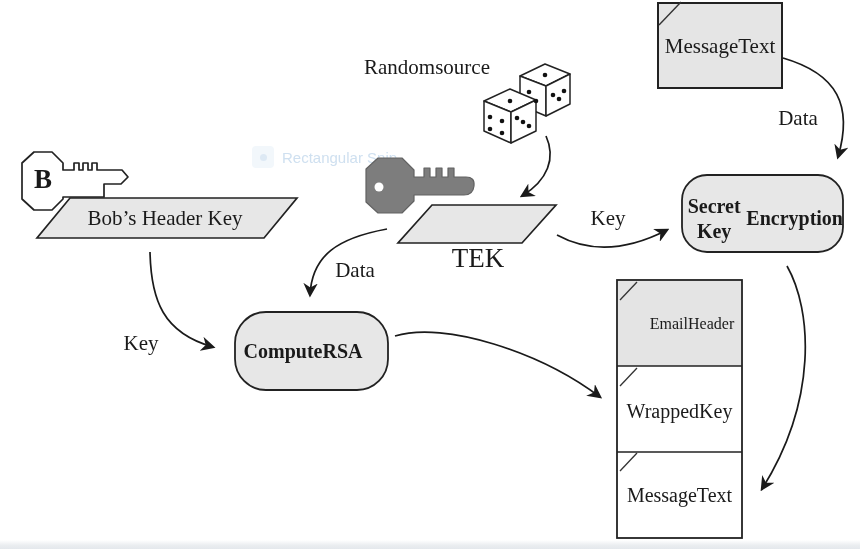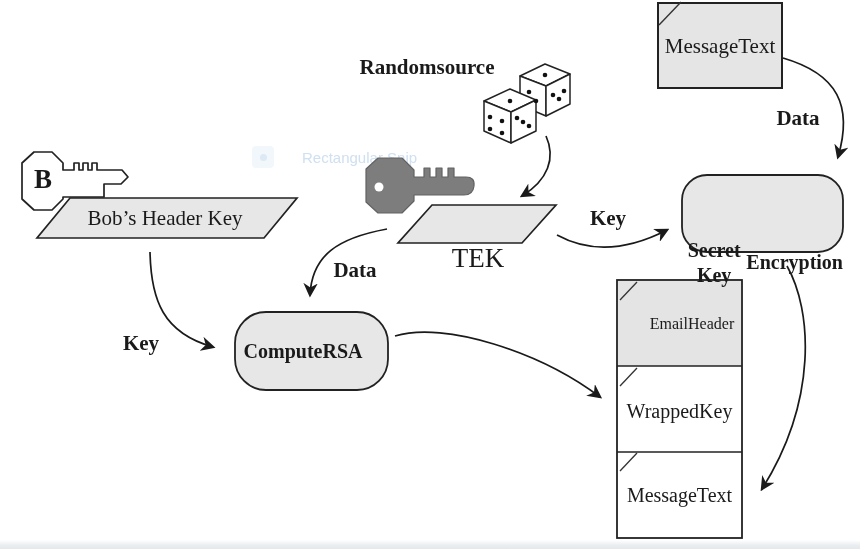--- a/index.html
+++ b/index.html
@@ -1,25 +1,25 @@
 <!DOCTYPE html>
 <html><head>
 <meta charset="utf-8">
 <style>
   html,body{margin:0;padding:0;background:#ffffff;}
   .stage{
     position:relative;width:860px;height:549px;background:#ffffff;overflow:hidden;
     font-family:"Liberation Serif",serif;color:#1a1a1a;
   }
   .lbl{position:absolute;text-align:center;font-size:21px;line-height:25px;color:#1a1a1a;white-space:nowrap;}
-  .lbl.bold{font-weight:bold;}
+  .lbl.bold{font-weight:normal;}
   .node-lbl{position:absolute;display:flex;align-items:center;justify-content:center;text-align:center;}
   .node-lbl span{display:block;}
   .watermark{
-    position:absolute;left:252px;top:146px;display:flex;align-items:center;gap:28px;
+    position:absolute;left:252px;top:146px;display:flex;align-items:center;gap:8px;
     font-family:"Liberation Sans",sans-serif;font-size:15px;color:#cfe0f0;z-index:0;
   }
   .wm-icon{width:22px;height:22px;border-radius:4px;background:#f2f7fb;display:flex;align-items:center;justify-content:center;}
   .wm-dot{width:7px;height:7px;border-radius:50%;background:#dde9f4;}
   svg.art{position:absolute;left:0;top:0;z-index:1;}
   .overlay{position:absolute;left:0;top:0;width:100%;height:100%;z-index:2;pointer-events:none;}
   .overlay>*{pointer-events:auto;}
   .bottom-strip{
     position:absolute;left:0;right:0;bottom:0;height:9px;z-index:3;
     background:linear-gradient(to bottom,#ffffff 0%,#eaedf0 60%,#e4e8ec 100%);
@@ -118,21 +118,21 @@
       <span>source</span>
     </div>
 
     <div class="node-lbl" style="left:658px;top:3px;width:124px;height:85px;font-size:21px;line-height:26px;">
       <span>Message</span>
       <span>Text</span>
     </div>
 
     <div class="lbl bold" style="left:760px;top:106px;width:76px;">Data</div>
 
-    <div class="node-lbl" style="left:682px;top:175px;width:161px;height:87px;font-weight:bold;font-size:20px;line-height:25px;margin-top:44px;">
+    <div class="node-lbl" style="left:682px;top:175px;width:161px;height:87px;font-weight:bold;font-size:20px;line-height:25px;">
       <span>Secret Key</span>
       <span>Encryption</span>
     </div>
 
     <div class="lbl bold" style="left:582px;top:206px;width:52px;">Key</div>
 
     <div class="lbl" style="left:430px;top:210px;width:96px;font-size:27px;margin-top:36px;">TEK</div>
 
     <div class="lbl" style="left:55px;top:206px;width:220px;">Bob’s Header Key</div>
 

